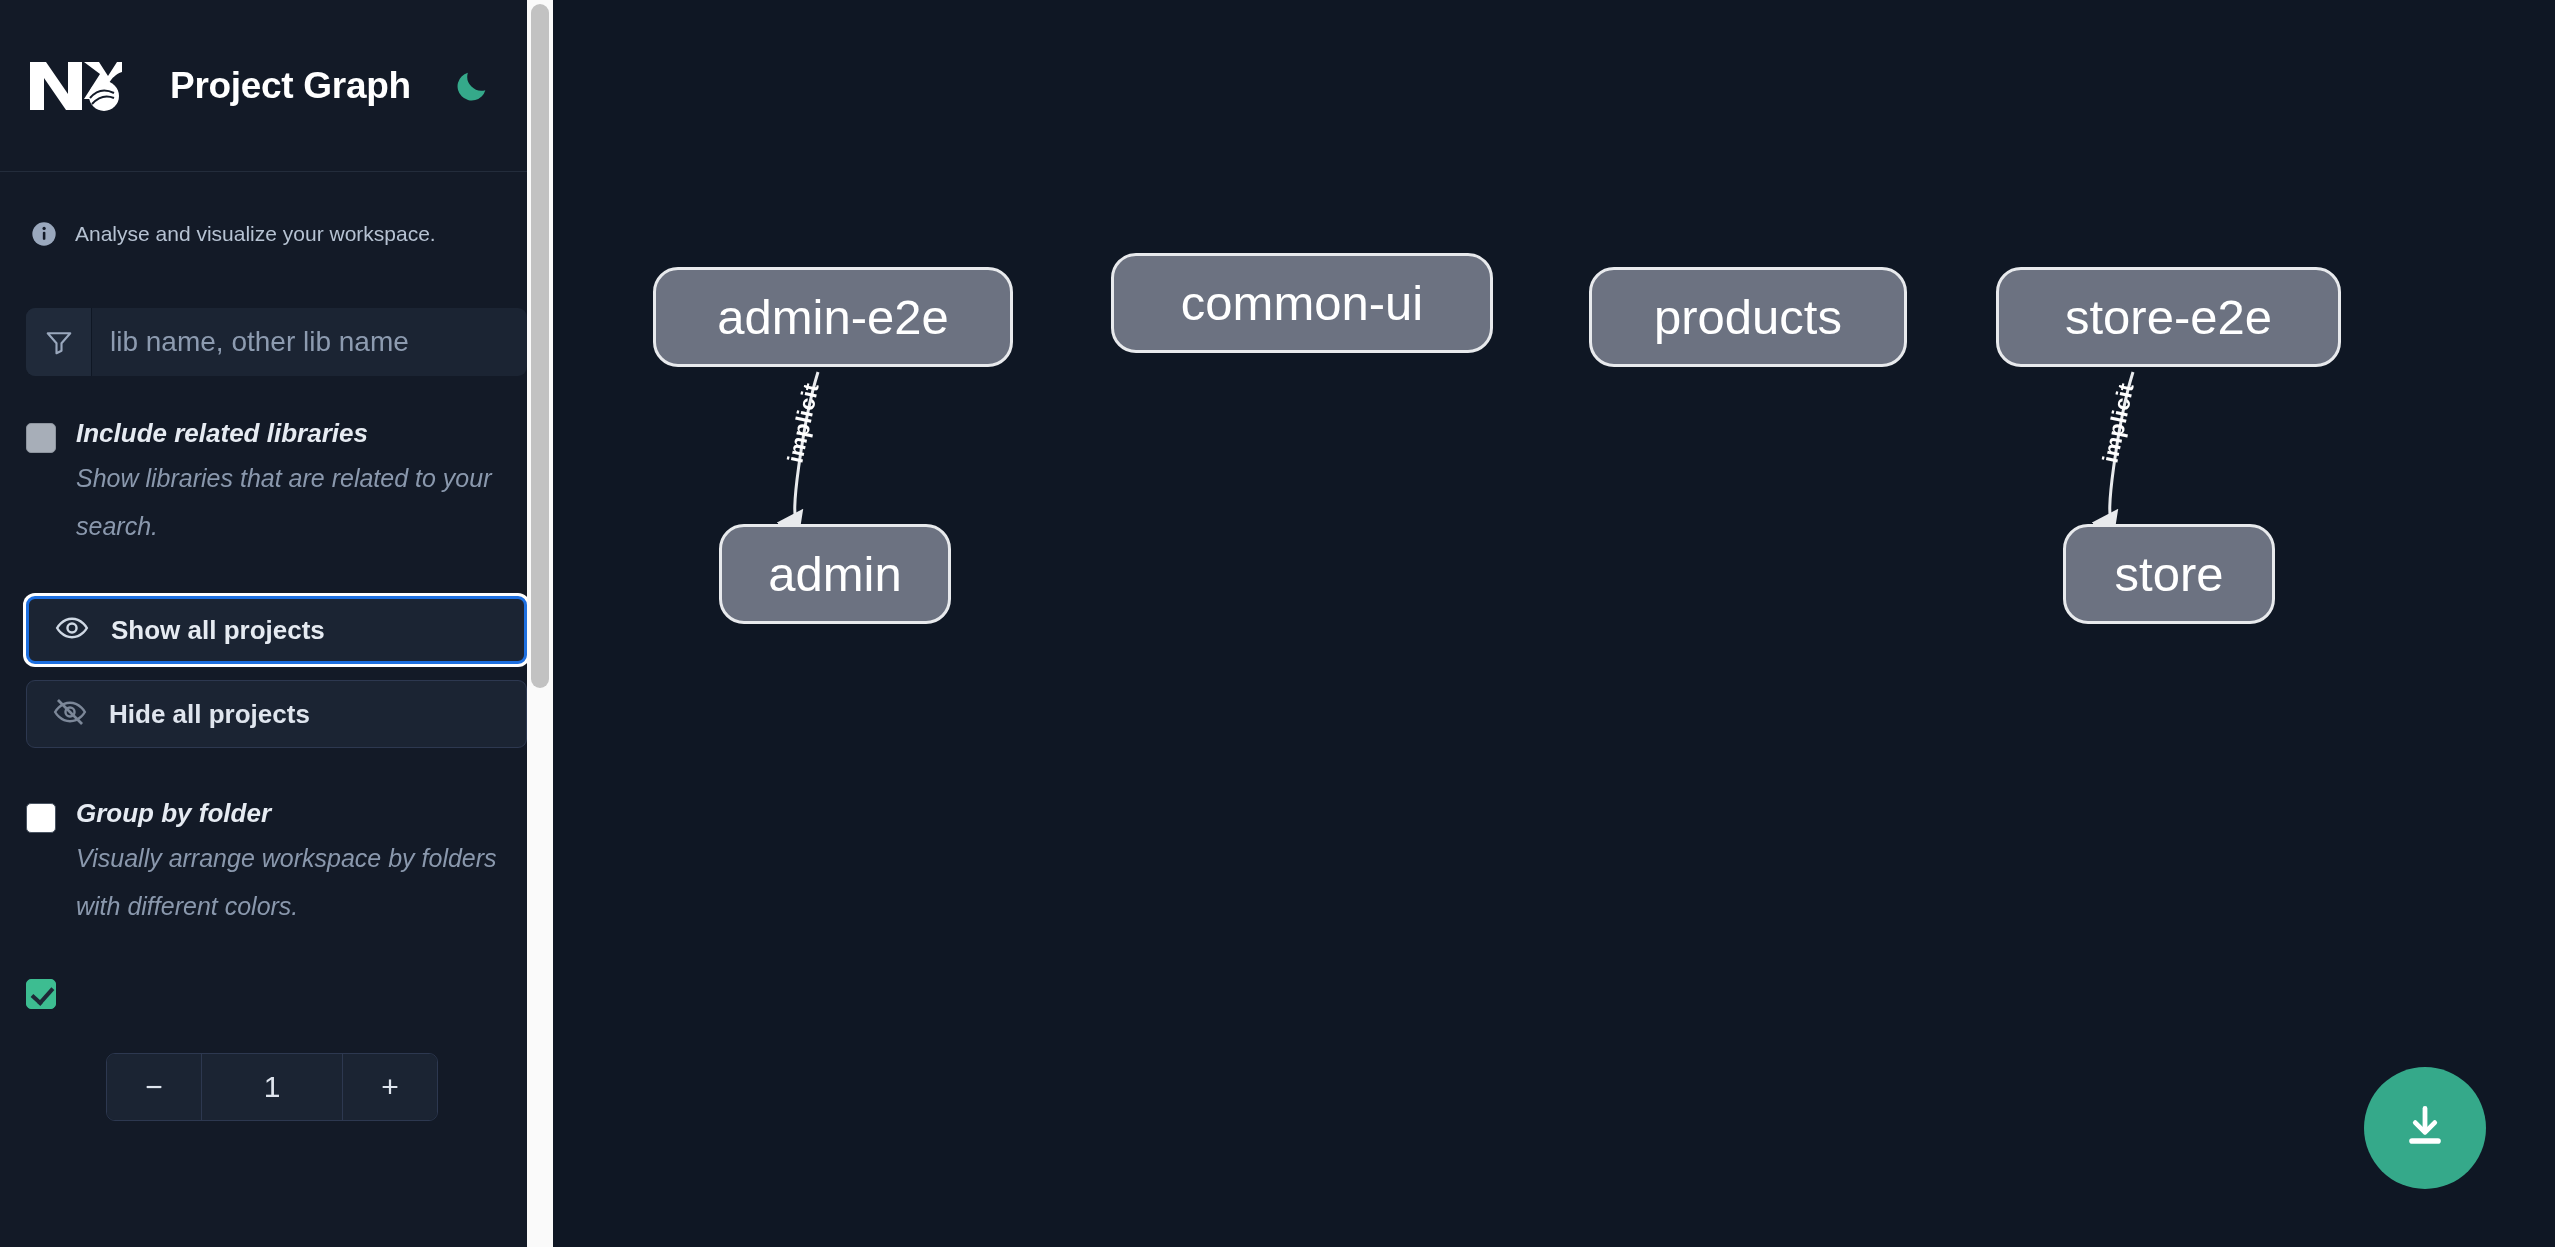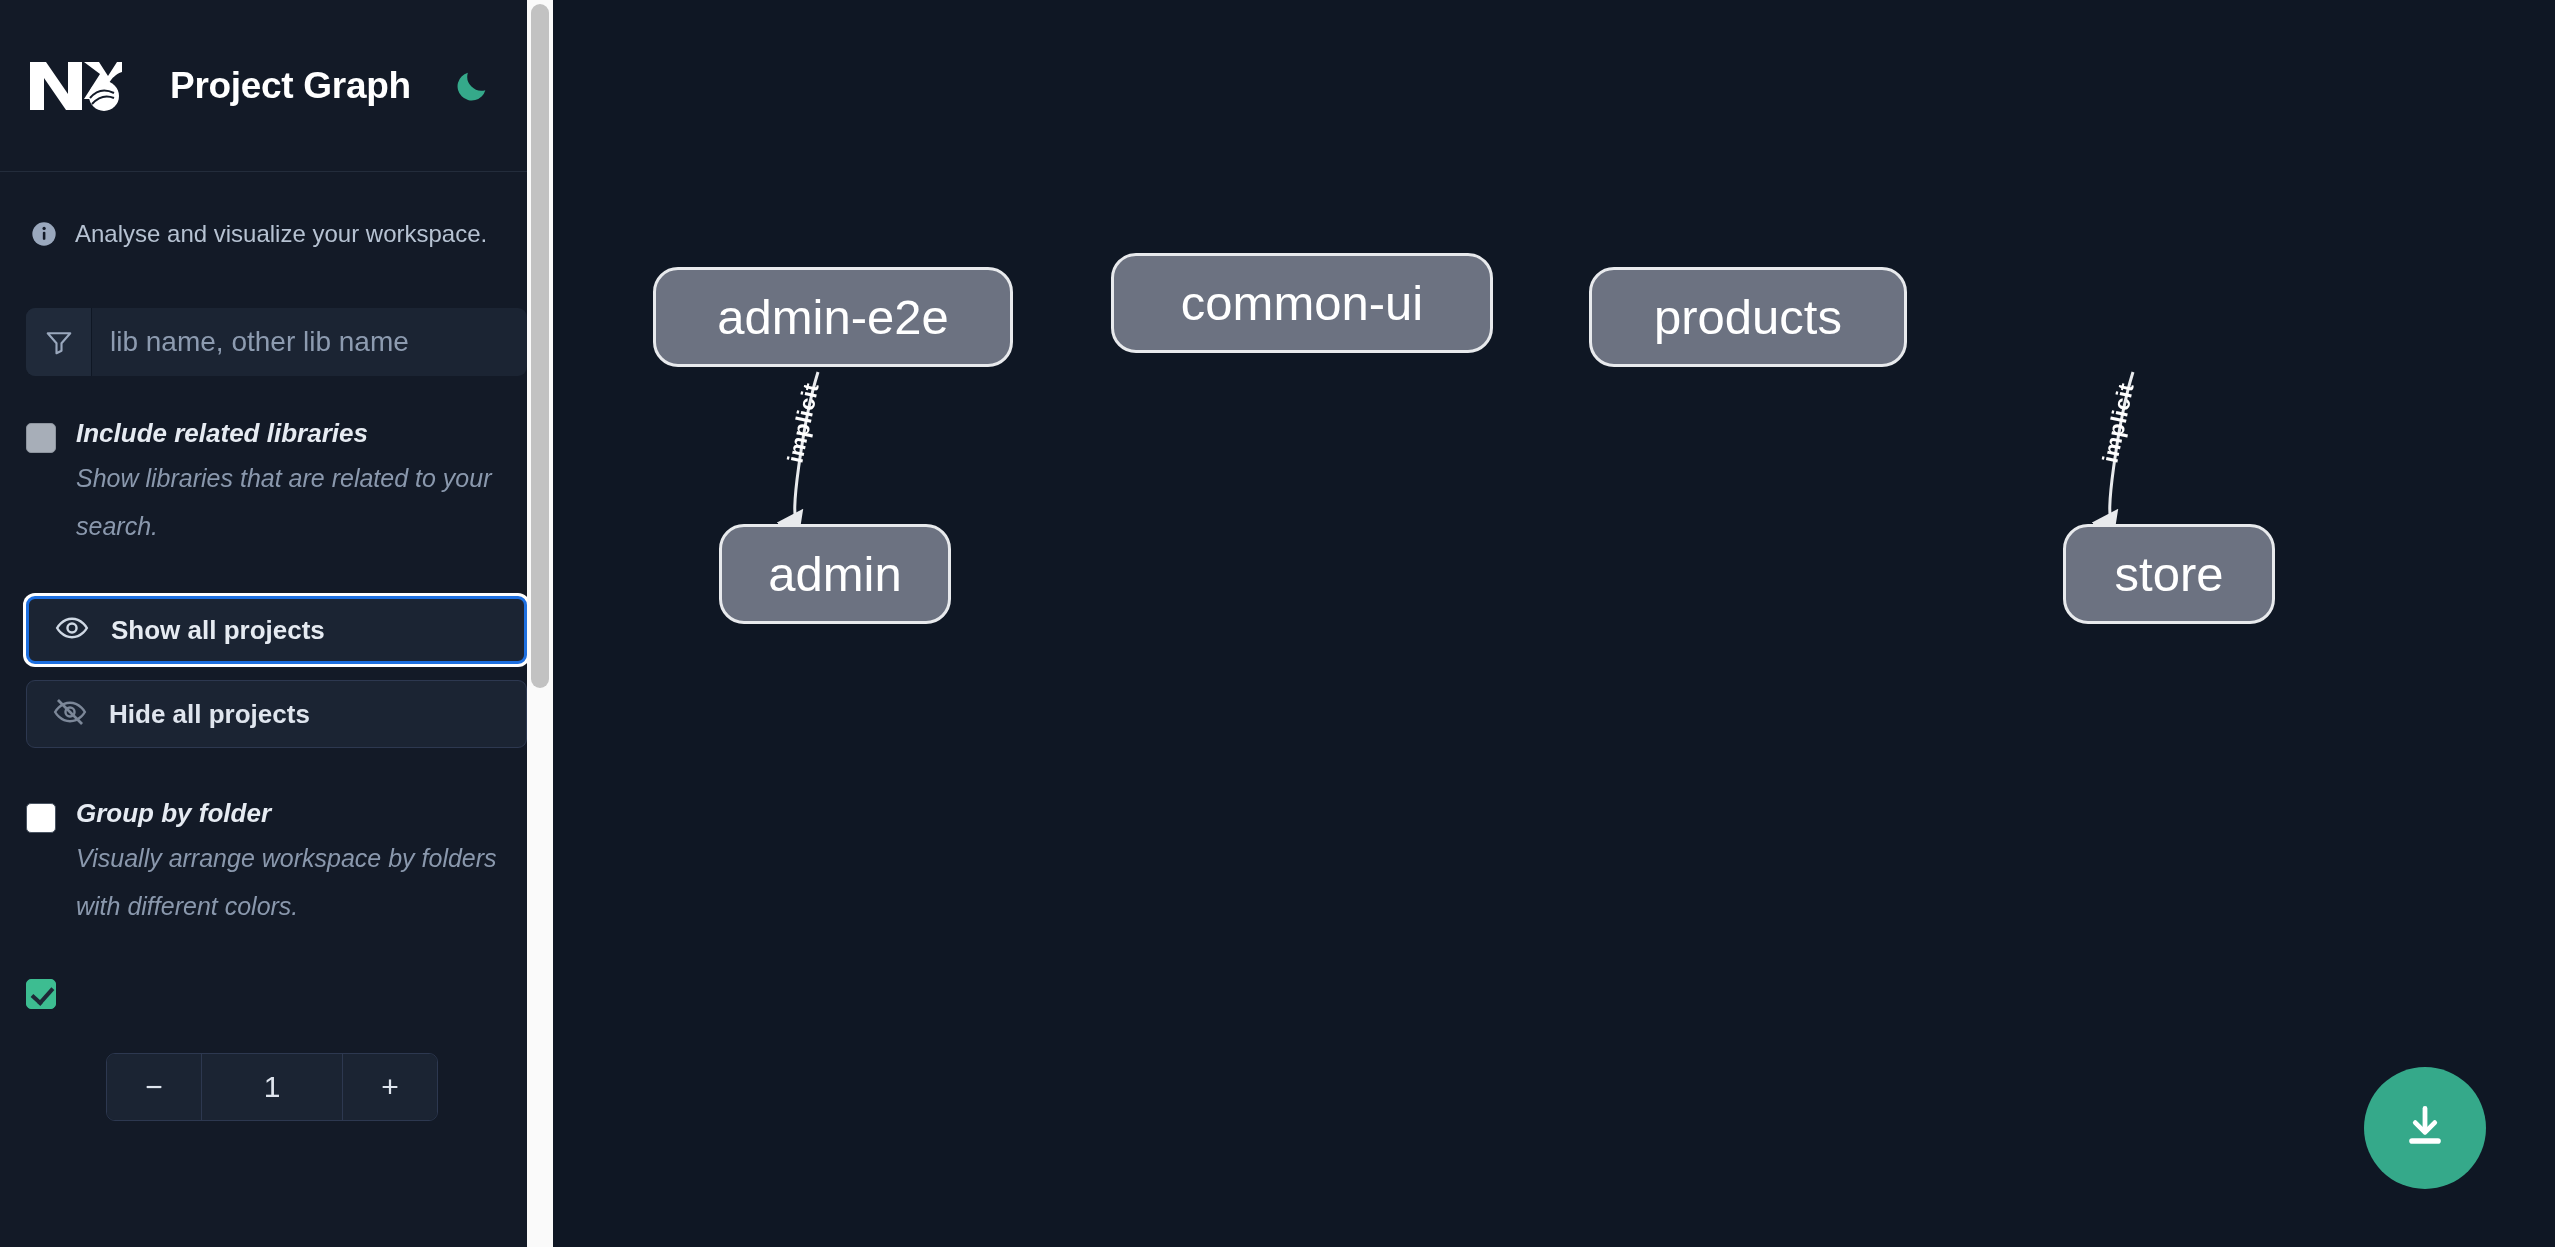--- a/index.html
+++ b/index.html
@@ -46,21 +46,21 @@
   }
 
   .tagline-row {
     display: flex; align-items: center;
     gap: 17px;
     padding: 48px 26px 0 30px;
   }
   .info-icon { flex: 0 0 28px; width: 28px; height: 28px; }
   .tagline {
     color: #b6c2d2;
-    font-size: 24px;
+    font-size: 21px;
     white-space: nowrap;
   }
 
   .filter-box {
     margin: 60px 26px 0 26px;
     height: 68px;
     background: #1b2433;
     border-radius: 9px;
     display: flex; align-items: stretch;
     overflow: hidden;
@@ -328,20 +328,21 @@
           <path d="M0 0 L9 4.5 L0 9 z" fill="#e8eaed"></path>
         </marker>
       </defs>
       <path d="M265 372 C 250 420, 235 530, 245 516" stroke="#e8eaed" stroke-width="3" fill="none" marker-end="url(#arrow)"></path>
       <path d="M1580 372 C 1565 420, 1550 530, 1560 516" stroke="#e8eaed" stroke-width="3" fill="none" marker-end="url(#arrow)"></path>
     </svg>
 
     <div class="node" style="left:100px; top:267px; width:360px; height:100px;">admin-e2e</div>
     <div class="node" style="left:558px; top:253px; width:382px; height:100px;">common-ui</div>
     <div class="node" style="left:1036px; top:267px; width:318px; height:100px;">products</div>
+    <div class="node" style="left:1443px; top:267px; width:345px; height:100px;">store-e2e</div>
     <div class="node" style="left:166px; top:524px; width:232px; height:100px;">admin</div>
     <div class="node" style="left:1510px; top:524px; width:212px; height:100px;">store</div>
 
     <span class="edge-label" style="left:210px; top:410px;">implicit</span>
     <span class="edge-label" style="left:1525px; top:410px;">implicit</span>
 
     <button class="fab">
       <svg width="52" height="52" viewBox="0 0 24 24">
         <path d="M12 3 v10" stroke="#ffffff" stroke-width="2.2" stroke-linecap="round"></path>
         <path d="M7.5 9.5 L12 14 L16.5 9.5" stroke="#ffffff" stroke-width="2.2" fill="none" stroke-linecap="round" stroke-linejoin="round"></path>

